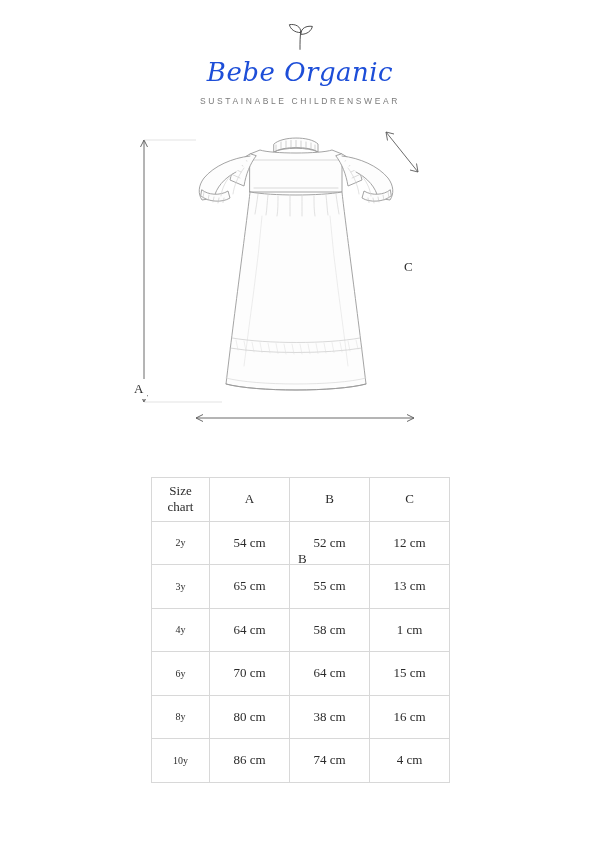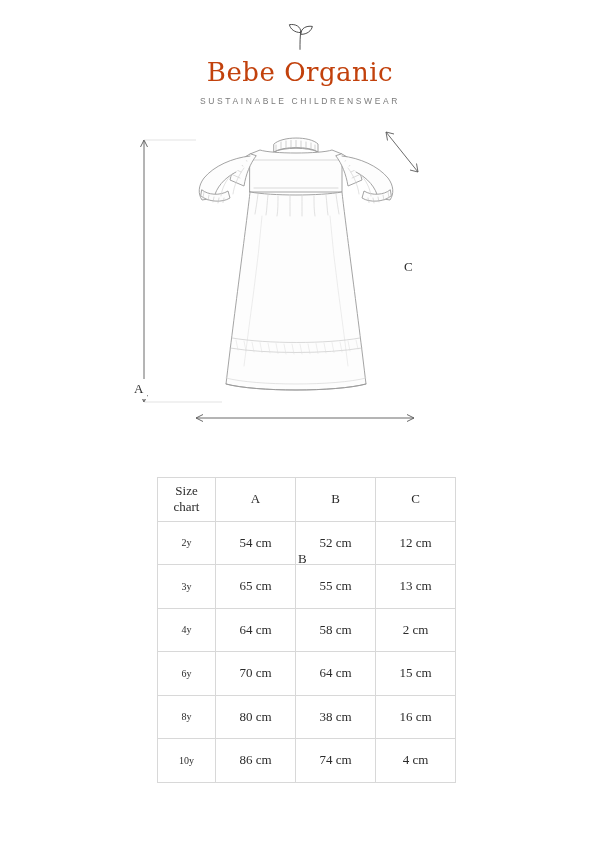--- a/index.html
+++ b/index.html
@@ -22,23 +22,24 @@
     padding-top: 22px;
   }
   .brand-mark {
     width: 36px;
     height: 30px;
     margin: 0 auto 6px auto;
     display: block;
   }
   .brand-name {
     font-family: "DejaVu Serif", serif;
+    font-style: italic;
     font-size: 26px;
     letter-spacing: 0.5px;
-    color: #c2410c;
+    color: #1d4ed8;
     line-height: 1.1;
   }
   .brand-tagline {
     font-family: "Liberation Sans", sans-serif;
     font-size: 8.5px;
     letter-spacing: 2.6px;
     color: #7b7b7b;
     margin-top: 9px;
   }
 
@@ -60,21 +61,21 @@
     background: #ffffff;
     padding: 2px 4px;
   }
   .label-a { left: 130px; top: 263px; }
   .label-b { left: 294px; top: 433px; }
   .label-c { left: 400px; top: 141px; }
 
   
   .chart-wrap {
     position: absolute;
-    left: 157px;
+    left: 151px;
     top: 477px;
     width: 298px;
   }
   table.size-chart {
     border-collapse: collapse;
     width: 298px;
     table-layout: fixed;
   }
   table.size-chart th,
   table.size-chart td {
@@ -225,21 +226,21 @@
       <tr>
         <td class="size-cell">3y</td>
         <td>65 cm</td>
         <td>55 cm</td>
         <td>13 cm</td>
       </tr>
       <tr>
         <td class="size-cell">4y</td>
         <td>64 cm</td>
         <td>58 cm</td>
-        <td>2 cm</td>
+        <td>1 cm</td>
       </tr>
       <tr>
         <td class="size-cell">6y</td>
         <td>70 cm</td>
         <td>64 cm</td>
         <td>15 cm</td>
       </tr>
       <tr>
         <td class="size-cell">8y</td>
         <td>80 cm</td>

